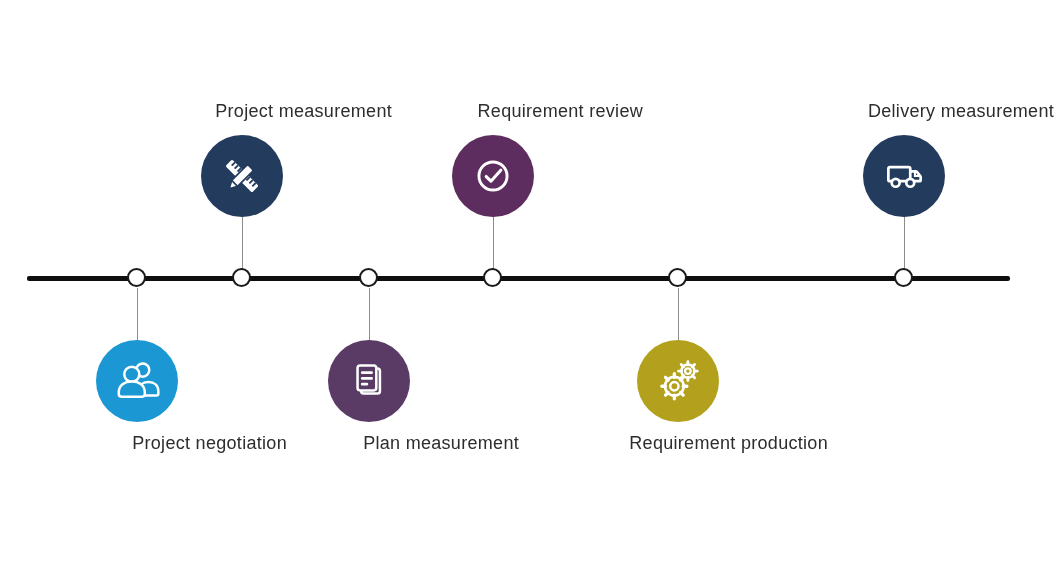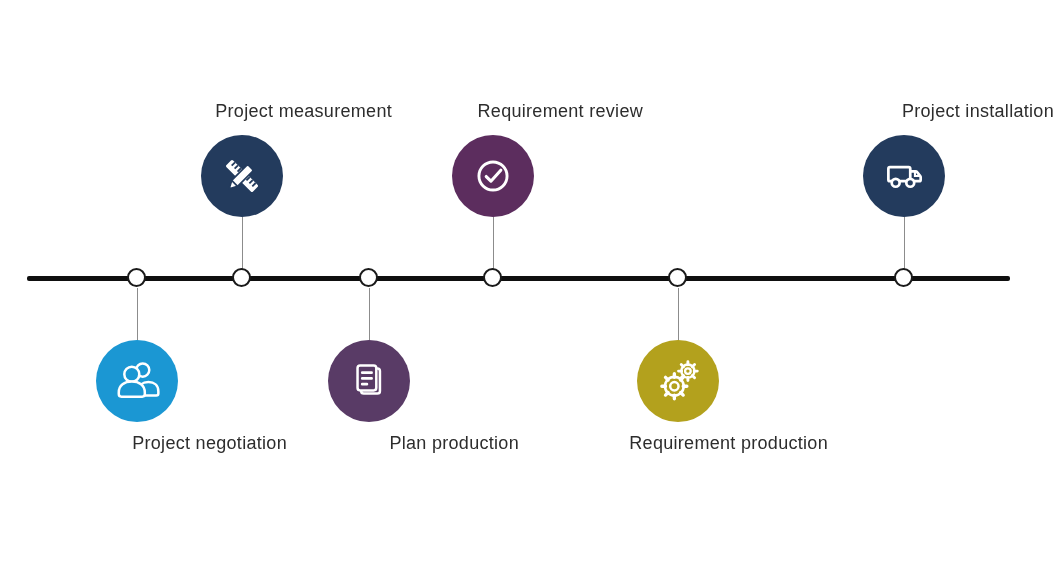--- a/index.html
+++ b/index.html
@@ -82,21 +82,21 @@
 
   <div class="step below" style="left:369px">
     <div class="connector"></div>
     <div class="bubble" style="background: rgb(89, 59, 102); color: rgb(89, 59, 102);">
       <svg width="50" height="50" viewBox="0 0 48 48">
         <rect x="16.5" y="12" width="18" height="24" rx="2.5" fill="none" stroke="#fff" stroke-width="2.4"></rect>
         <rect x="13" y="9" width="18" height="24" rx="2.5" fill="currentColor" stroke="#fff" stroke-width="2.4"></rect>
         <path d="M17.5 16 h9 M17.5 21.5 h9 M17.5 27 h4.5" stroke="#fff" stroke-width="2.6" stroke-linecap="round" fill="none"></path>
       </svg>
     </div>
-    <div class="label">Plan production</div>
+    <div class="label">Plan measurement</div>
   </div>
 
   <div class="step above" style="left:493px">
     <div class="connector"></div>
     <div class="bubble" style="background: rgb(92, 45, 94); color: rgb(92, 45, 94);">
       <svg width="50" height="50" viewBox="0 0 48 48">
         <circle cx="24" cy="24" r="13.5" fill="none" stroke="#fff" stroke-width="2.8"></circle>
         <path d="M17.5 24.5 l4.5 4.5 l9.5 -10.5" fill="none" stroke="#fff" stroke-width="3" stroke-linecap="round" stroke-linejoin="round"></path>
       </svg>
     </div>
@@ -122,16 +122,16 @@
     <div class="connector"></div>
     <div class="bubble" style="background: rgb(35, 59, 93); color: rgb(35, 59, 93);">
       <svg width="50" height="50" viewBox="0 0 48 48">
         <rect x="9" y="15.5" width="21" height="13.5" rx="1.5" fill="none" stroke="#fff" stroke-width="2.6"></rect>
         <path d="M30 19.5 h5 a2 2 0 0 1 1.6 0.8 l3 3.8 a2 2 0 0 1 0.4 1.2 v2.2 a1.5 1.5 0 0 1 -1.5 1.5 h-8.5" fill="none" stroke="#fff" stroke-width="2.6"></path>
         <path d="M34.5 19.5 v4.5 h4.5" fill="none" stroke="#fff" stroke-width="2"></path>
         <circle cx="16" cy="30.5" r="3.8" fill="currentColor" stroke="#fff" stroke-width="2.6"></circle>
         <circle cx="30" cy="30.5" r="3.8" fill="currentColor" stroke="#fff" stroke-width="2.6"></circle>
       </svg>
     </div>
-    <div class="label">Project installation</div>
+    <div class="label">Delivery measurement</div>
   </div>
 
 </div>
 
 </body></html>

